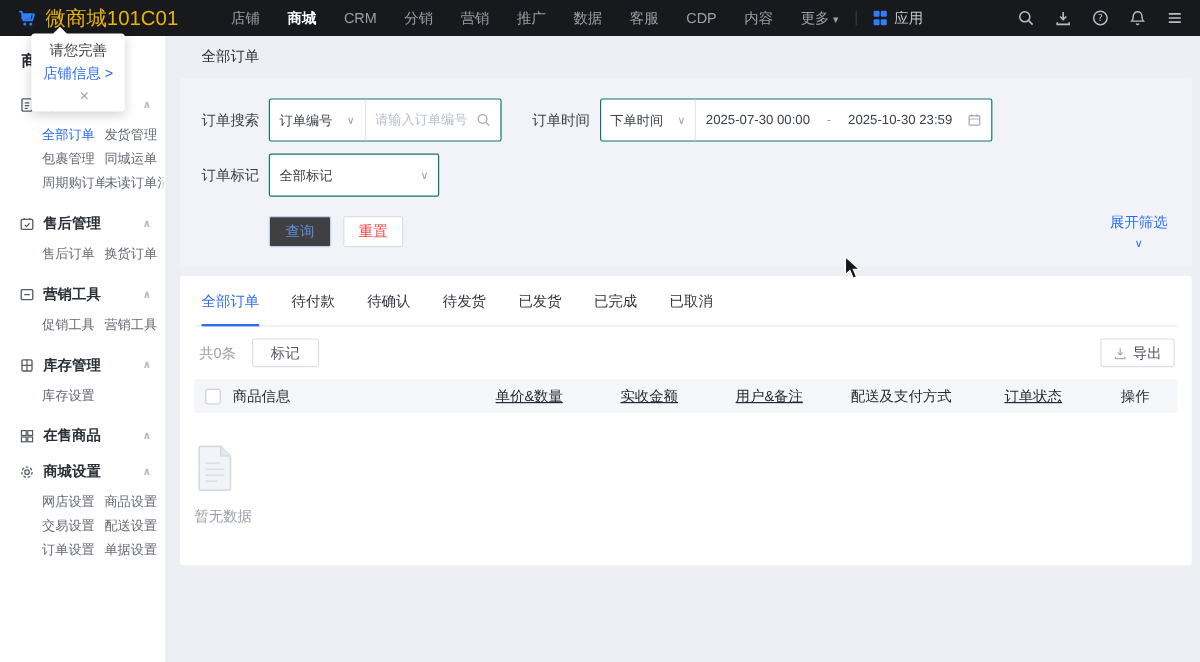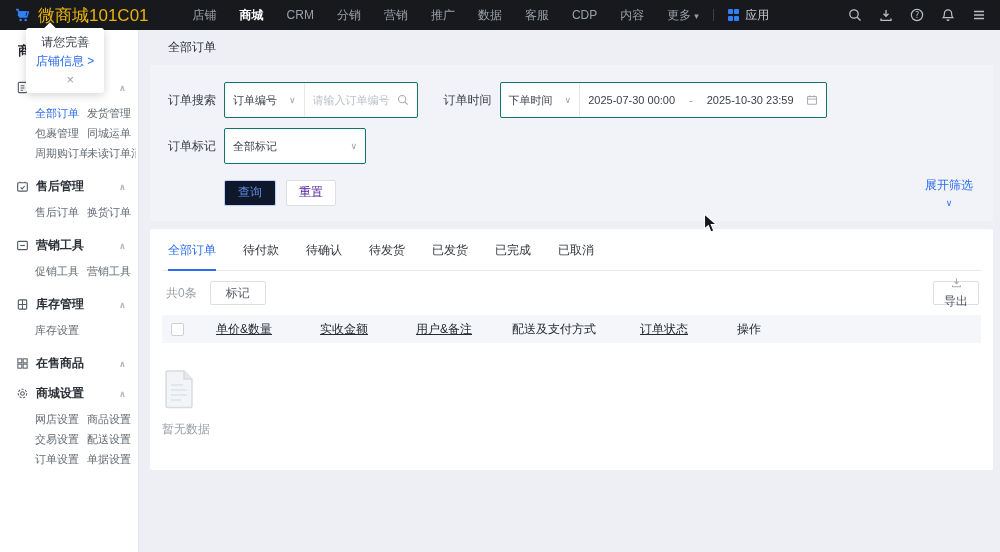--- a/index.html
+++ b/index.html
@@ -53,33 +53,33 @@
   .combo{display:flex;align-items:center;height:36px;background:#fff;border:1px solid #0f766e;border-radius:2px;font-size:11px;color:#3c414a;}
   .combo .part{display:flex;align-items:center;height:100%;padding:0 8px;}
   .combo .part + .part{border-left:1px solid #e4e7ec;}
   .sel-caret{font-size:9px;color:#99a0a8;margin-left:12px;}
   .combo input{border:none;outline:none;width:84px;font-size:11px;color:#3c414a;background:transparent;}
   .combo input::placeholder{color:#b9bfc8;}
   .ico-gray{color:#a7adb6;display:flex;align-items:center;}
   .gap26{width:26px;flex:none;}
   .f-actions{margin-top:13px;display:flex;align-items:center;}
   .btn{height:26px;border-radius:2px;font-size:12px;display:inline-flex;align-items:center;justify-content:center;cursor:pointer;}
-  .btn-query{width:52px;margin-left:56px;background:#0f172a;border:1px solid #bcd0f5;color:#608ee0;}
-  .btn-reset{width:50px;margin-left:10px;background:#fff;border:1px solid #dcdfe4;color:#4c1d95;}
+  .btn-query{width:52px;margin-left:56px;background:#404040;border:1px solid #bcd0f5;color:#608ee0;}
+  .btn-reset{width:50px;margin-left:10px;background:#fff;border:1px solid #dcdfe4;color:#ef4444;}
   .expand-link{margin-left:auto;color:#2b6cf0;cursor:pointer;display:flex;align-items:center;gap:4px;margin-right:4px;flex-direction:column;}
   .expand-link .sel-caret{color:#2b6cf0;margin-left:0;}
   
   .card{margin:8px 7px 0 11px;background:#fff;border-radius:2px;padding:0 12px 26px;}
   .tabs{display:flex;gap:27px;padding:13px 6px 0;border-bottom:1px solid #e9ebf0;}
   .tab{padding-bottom:10px;cursor:pointer;color:#30353d;}
   .tab.active{color:#2b6cf0;border-bottom:2px solid #2b6cf0;margin-bottom:-1px;}
   .toolbar{display:flex;align-items:center;padding:10px 2px 10px 4px;}
   .count{color:#9aa0a8;}
   .btn-mark{height:24px;padding:0 15px;margin-left:13px;background:#fff;border:1px solid #dcdfe4;color:#555b64;}
-  .btn-export{height:24px;padding:0 10px;margin-left:auto;background:#fff;border:1px solid #dcdfe4;color:#50555e;gap:5px;flex-direction:column;}
+  .btn-export{height:24px;padding:0 10px;margin-left:auto;background:#fff;border:1px solid #dcdfe4;color:#50555e;gap:5px;}
   .thead{display:flex;align-items:center;height:28px;background:#f5f6f9;font-size:12px;color:#262b33;}
   .checkbox{width:13px;height:13px;border:1px solid #ccd0d7;border-radius:2px;background:#fff;margin:0 10px 0 9px;flex:none;cursor:pointer;}
   .th{white-space:nowrap;overflow:hidden;}
   .th-1{flex:1;text-align:left;}
   .th-c{text-align:center;flex:none;}
   .w100{width:100px;text-decoration:underline;} .w120{width:120px;} .w70{width:70px;}
   .empty{padding:26px 0 6px;text-align:left;}
   .empty-text{margin-top:9px;color:#9aa0a8;font-size:12px;}
   
   .cursor{position:absolute;left:703px;top:213px;z-index:99;pointer-events:none;}
@@ -350,20 +350,21 @@
             <svg width="11" height="11" viewBox="0 0 14 14">
               <path d="M7 1.5v7M4.3 6L7 8.7 9.7 6" fill="none" stroke="currentColor" stroke-width="1.3"></path>
               <path d="M2 10.5v2h10v-2" fill="none" stroke="currentColor" stroke-width="1.3"></path>
             </svg>
           </span>
         <span>导出</span>
       </span>
     </div>
     <div class="thead">
       <span class="checkbox"></span>
+      <span class="th th-1">商品信息</span>
       <span class="th th-c w100">单价&amp;数量</span>
       <span class="th th-c w100">实收金额</span>
       <span class="th th-c w100">用户&amp;备注</span>
       <span class="th th-c w120">配送及支付方式</span>
       <span class="th th-c w100">订单状态</span>
       <span class="th th-c w70">操作</span>
     </div>
     <div class="empty">
       <svg width="34" height="40" viewBox="0 0 34 40">
         <path d="M5 2h17l8 8v27a1.5 1.5 0 0 1-1.5 1.5h-23A1.5 1.5 0 0 1 4 37V3.5A1.5 1.5 0 0 1 5.5 2z" fill="#f2f4f8" stroke="#d6dae2" stroke-width="1.4"></path>

